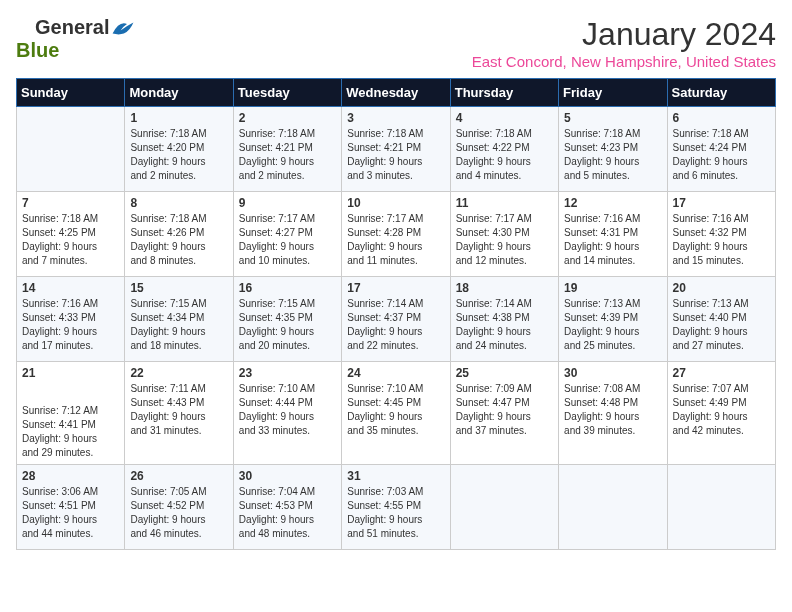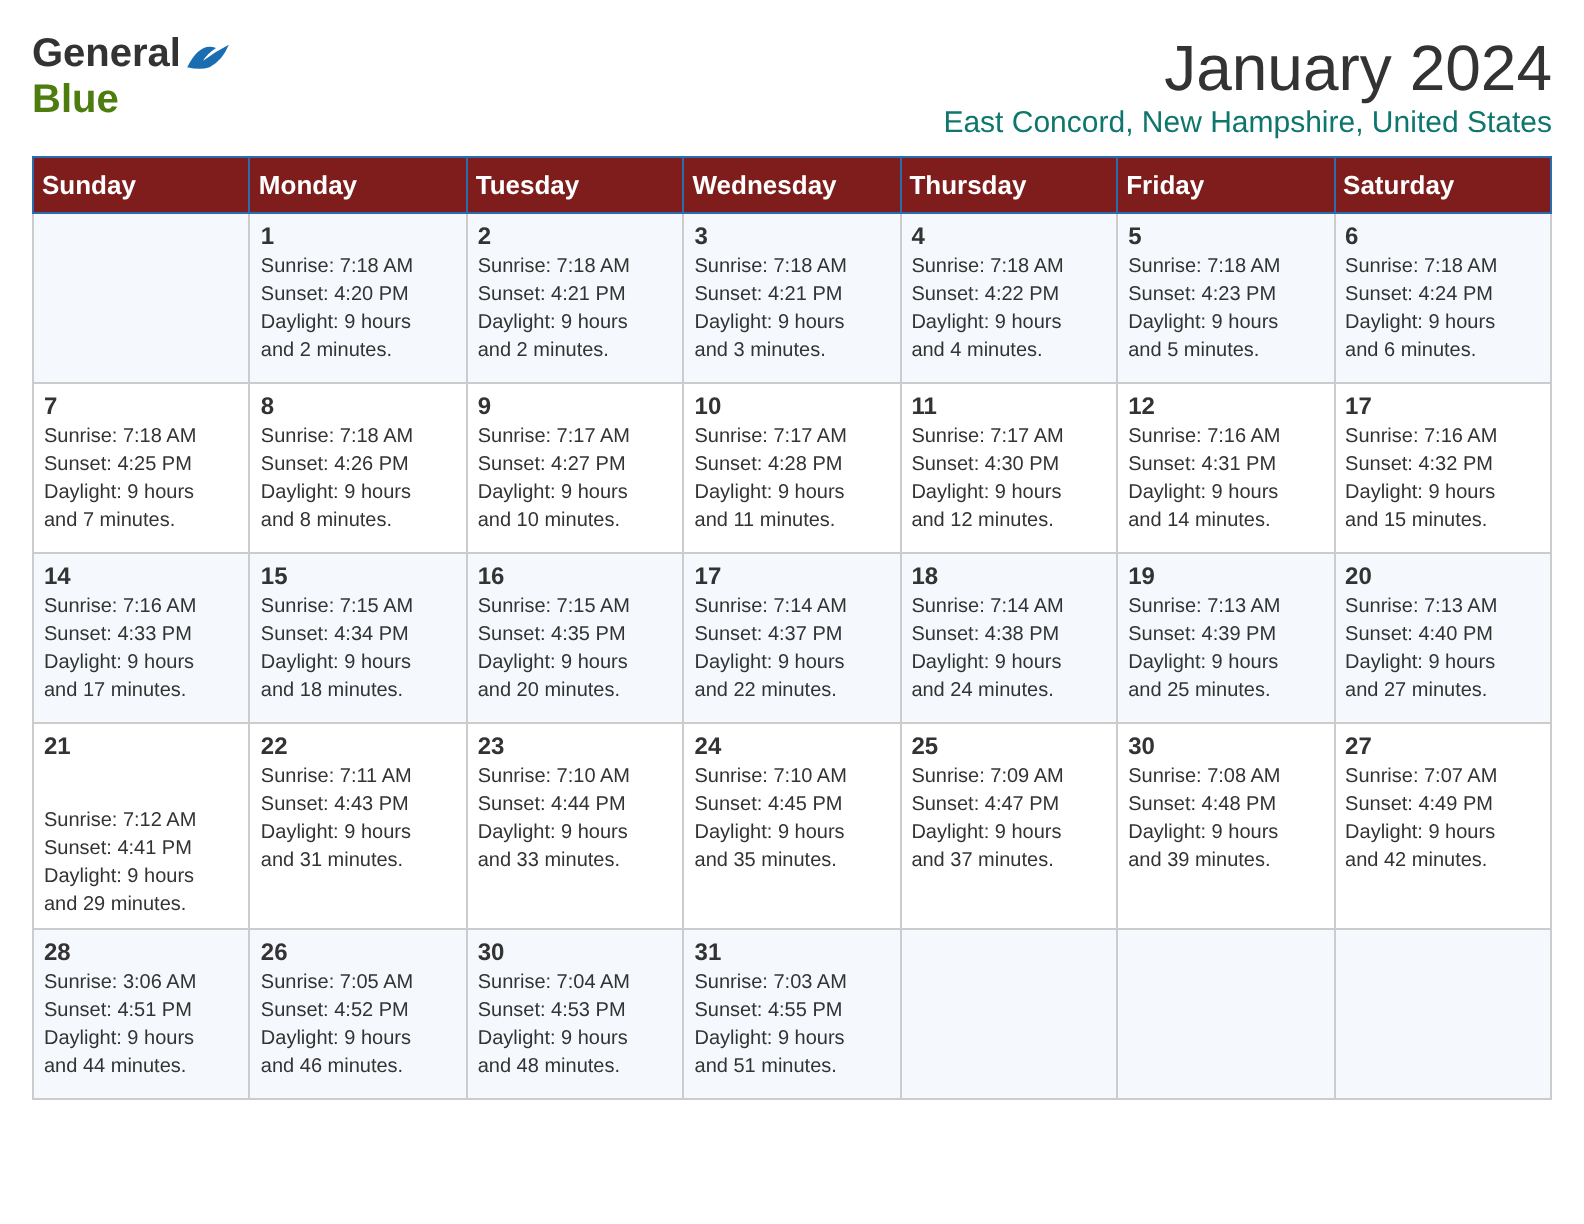--- a/index.html
+++ b/index.html
@@ -25,40 +25,41 @@
       width: 24px;
       height: 18px;
       fill: #1a6db5;
       display: inline-block;
       vertical-align: middle;
     }
     .logo-line1 {
       display: flex;
       align-items: center;
       gap: 2px;
+      margin-left: 19px;
     }
     .title-area {
       text-align: right;
     }
     .calendar-title {
       font-size: 32px;
       font-weight: normal;
       color: #333;
     }
     .calendar-subtitle {
       font-size: 15px;
-      color: #0f766e;
+      color: #ec4899;
     }
     table {
       width: 100%;
       border-collapse: collapse;
       table-layout: fixed;
     }
     thead tr th {
-      background-color: #7f1d1d;
+      background-color: #0f172a;
       color: #fff;
       font-size: 13px;
       font-weight: bold;
       padding: 6px 4px;
       text-align: left;
       border: 1px solid #2b6cb0;
     }
     tbody tr td {
       border: 1px solid #ccc;
       vertical-align: top;

